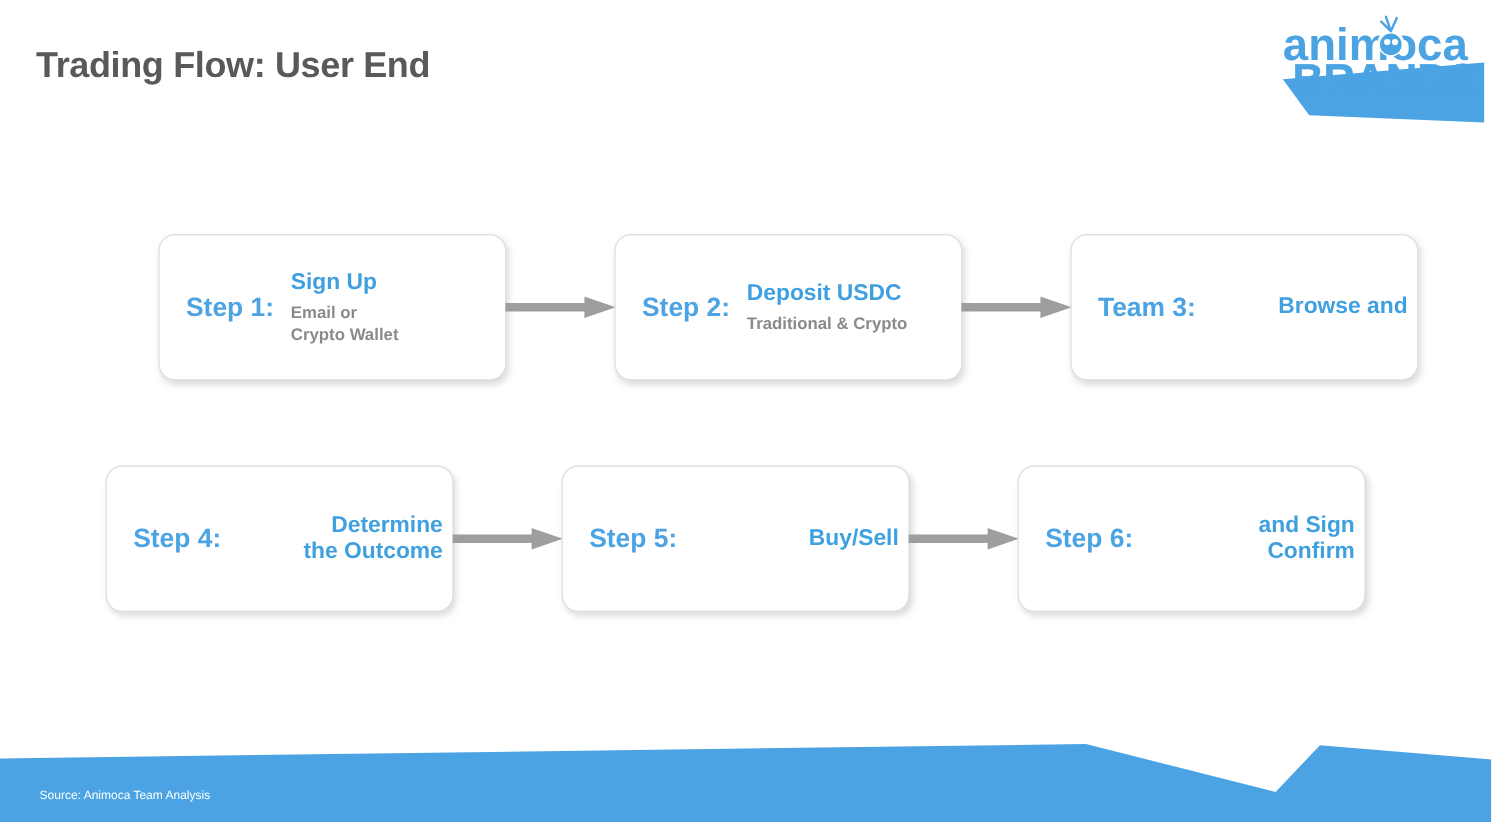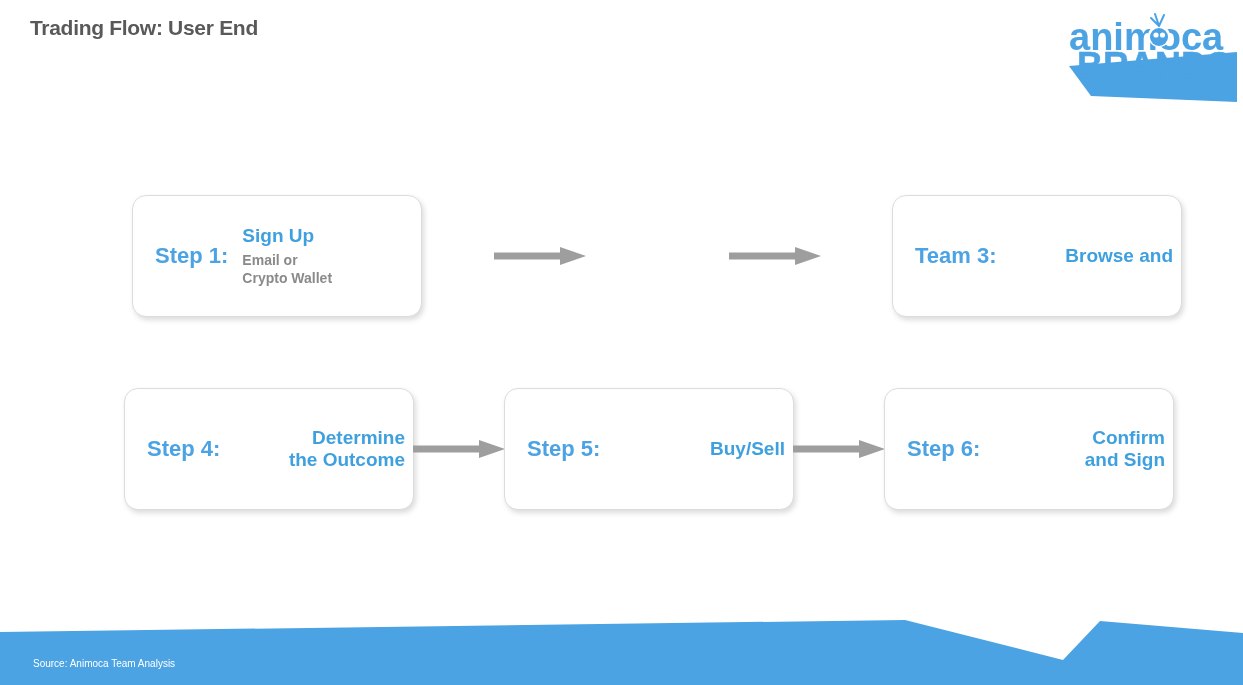--- a/index.html
+++ b/index.html
@@ -16,22 +16,22 @@
     width: 1243px;
     height: 685px;
     background: #ffffff;
     overflow: hidden;
   }
 
   
   #page-title {
     position: absolute;
     left: 30px;
-    top: 16px;
-    font-size: 21px;
+    top: 38px;
+    font-size: 30px;
     font-weight: bold;
     color: #595959;
     letter-spacing: -0.3px;
     white-space: nowrap;
   }
 
   
   #logo {
     position: absolute;
     right: 6px;
@@ -56,21 +56,21 @@
   }
   .flow-row {
     position: absolute;
     left: 0;
     width: 1050px;
     height: 122px;
     display: flex;
     align-items: center;
   }
   .flow-row.row-1 { top: 0px; padding-left: 44px; }
-  .flow-row.row-2 { top: 193px; margin-left: 36px; }
+  .flow-row.row-2 { top: 193px; }
 
   .step-box {
     position: relative;
     width: 290px;
     height: 122px;
     box-sizing: border-box;
     background: #ffffff;
     border: 1px solid #DCDCDC;
     border-radius: 14px;
     box-shadow: 2px 3px 5px rgba(140,140,140,0.30);
@@ -184,20 +184,31 @@
           </div>
         </div>
       </div>
 
       <div class="arrow">
         <svg width="92" height="18" viewBox="0 0 92 18" xmlns="http://www.w3.org/2000/svg">
           <polygon points="0,5.5 66,5.5 66,0 92,9 66,18 66,12.5 0,12.5" fill="#9E9E9E"></polygon>
         </svg>
       </div>
 
+      <div class="step-box align-a">
+        <div class="step-label">Step 2:</div>
+        <div class="step-body">
+          <div class="step-title">
+            <span class="ln">Deposit USDC</span>
+          </div>
+          <div class="step-sub">
+            <span class="ln">Traditional &amp; Crypto</span>
+          </div>
+        </div>
+      </div>
 
       <div class="arrow">
         <svg width="92" height="18" viewBox="0 0 92 18" xmlns="http://www.w3.org/2000/svg">
           <polygon points="0,5.5 66,5.5 66,0 92,9 66,18 66,12.5 0,12.5" fill="#9E9E9E"></polygon>
         </svg>
       </div>
 
       <div class="step-box align-a">
         <div class="step-label">Team 3:</div>
         <div class="step-body no-sub">
@@ -239,22 +250,22 @@
       <div class="arrow">
         <svg width="92" height="18" viewBox="0 0 92 18" xmlns="http://www.w3.org/2000/svg">
           <polygon points="0,5.5 66,5.5 66,0 92,9 66,18 66,12.5 0,12.5" fill="#9E9E9E"></polygon>
         </svg>
       </div>
 
       <div class="step-box align-a">
         <div class="step-label">Step 6:</div>
         <div class="step-body no-sub">
           <div class="step-title">
+            <span class="ln">and Sign</span>
             <span class="ln">Confirm</span>
-            <span class="ln">and Sign</span>
           </div>
         </div>
       </div>
 
     </div>
   </div>
 
   <div id="footer-band">
     <svg viewBox="0 0 1243 86" preserveAspectRatio="none" xmlns="http://www.w3.org/2000/svg">
       <polygon fill="#4BA3E3" points="0,33 905,21 1063,61 1100,22 1243,34 1243,86 0,86"></polygon>

